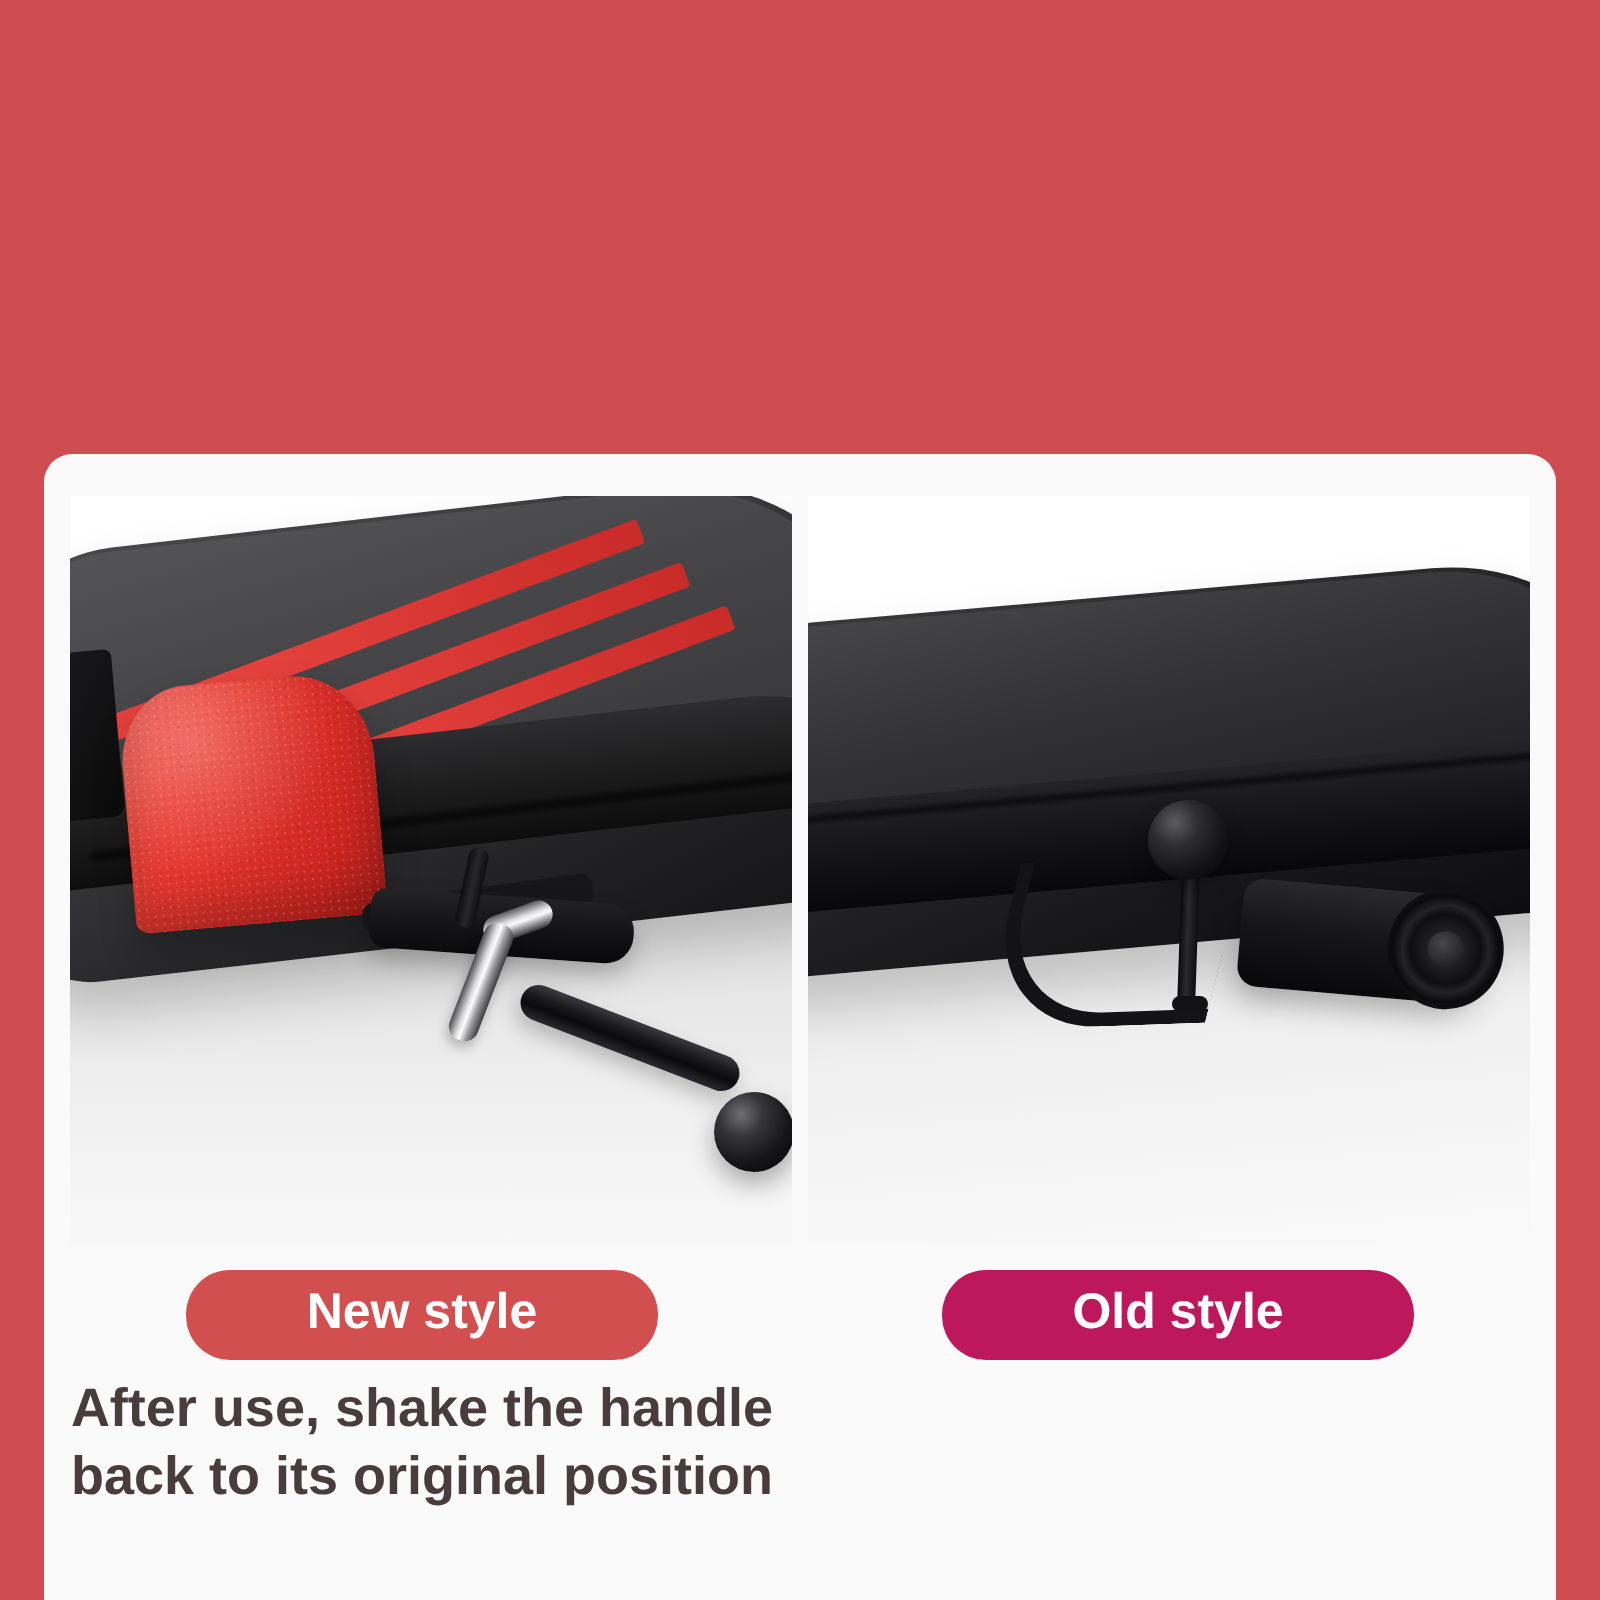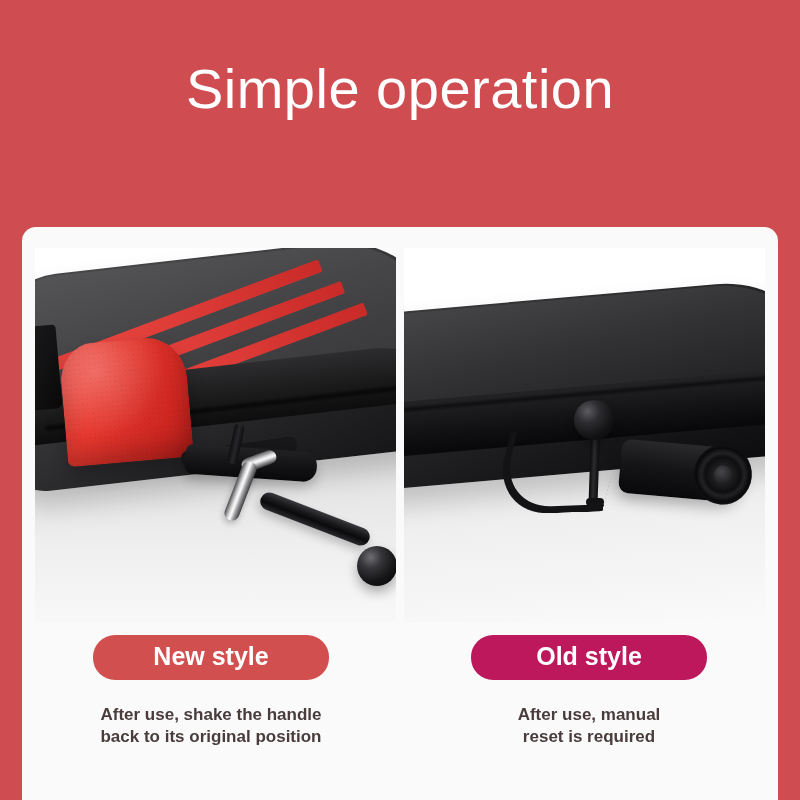--- a/index.html
+++ b/index.html
@@ -384,36 +384,35 @@
     border-radius: 22px;
     color: #ffffff;
     font-size: 25px;
     font-weight: 700;
     line-height: 1.15;
   }
   .pill-new { background: #d1504f; }
   .pill-old { background: #be185d; }
 
   .caption {
-    margin-top: 24px;
+    margin-top: 7px;
     color: #493c3c;
-    font-size: 17px;
+    font-size: 27px;
     font-weight: 700;
     line-height: 1.28;
     white-space: pre-line;
   }
   .col-left .caption  { padding: 0 6px; }
   .col-right .caption { padding: 0 10px; }
 </style>
 </head>
 <body>
 
 <div class="page">
 
-  <div class="title">Simple operation</div>
 
   <div class="card">
 
     <div class="photo-row">
 
       <div class="photo photo-left">
         <div class="floor"></div>
 
         <div class="bench-l">
           <div class="bench-l-top">
@@ -459,19 +458,17 @@
     </div>
 
     <div class="labels">
       <div class="col col-left">
         <div class="pill pill-new">New style</div>
         <div class="caption">After use, shake the handle
 back to its original position</div>
       </div>
       <div class="col col-right">
         <div class="pill pill-old">Old style</div>
-        <div class="caption">After use, manual
-reset is required</div>
       </div>
     </div>
 
   </div>
 </div>
 
 </body></html>

